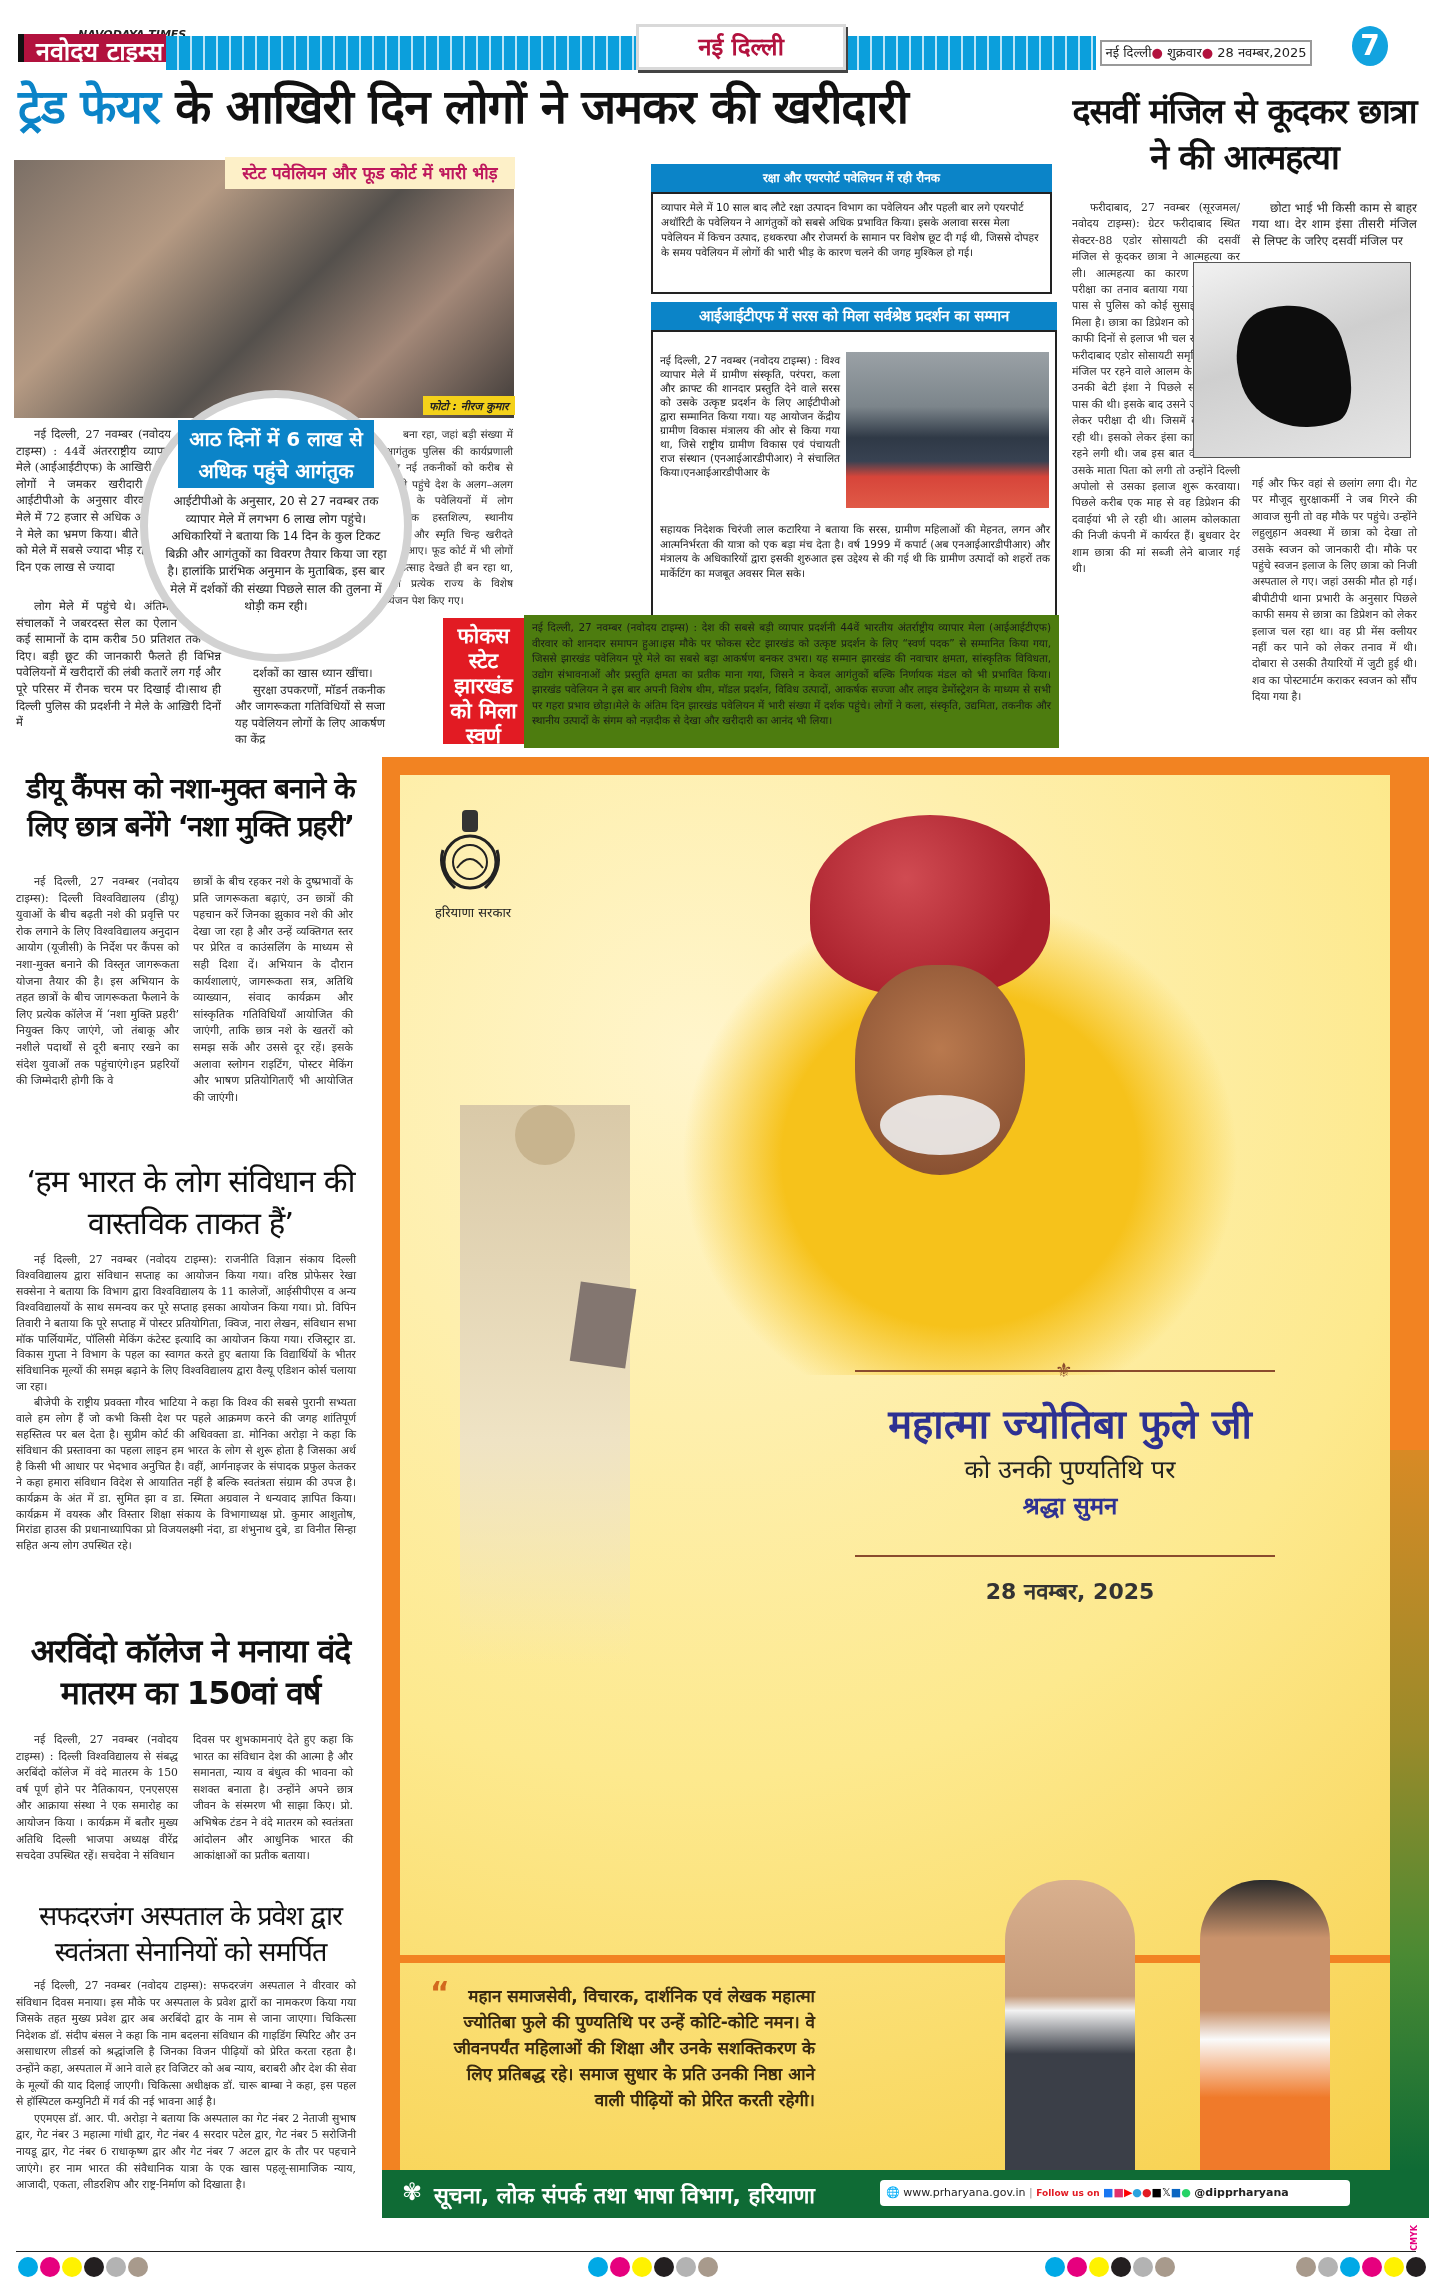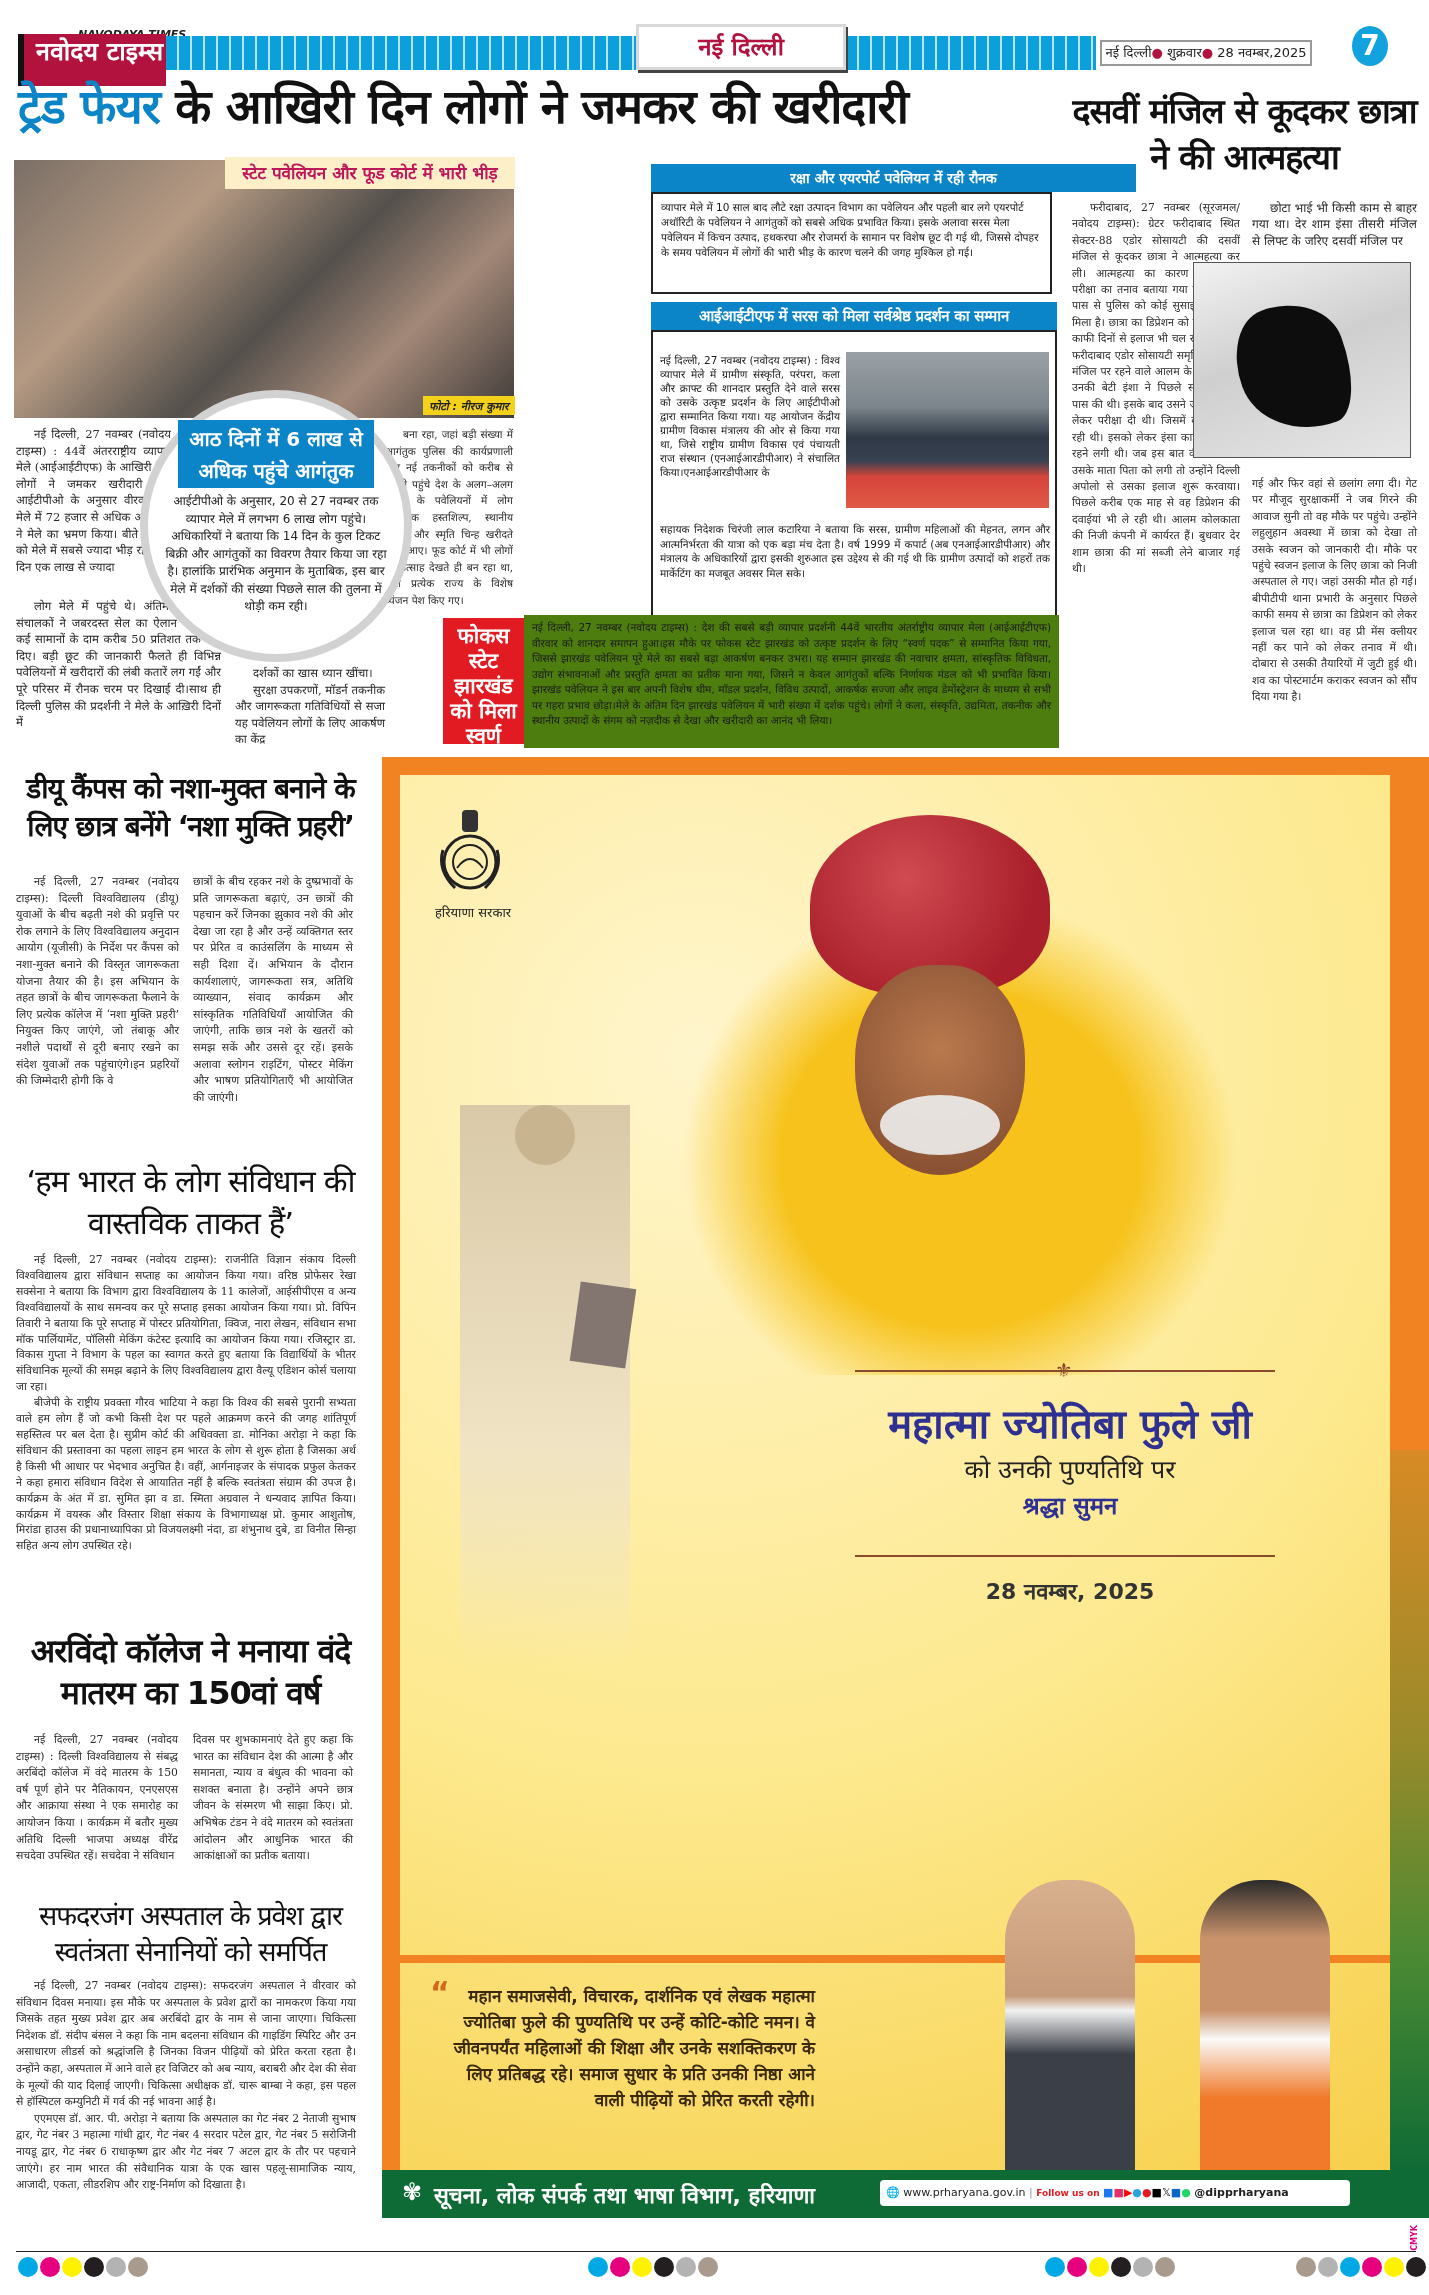--- a/index.html
+++ b/index.html
@@ -4,21 +4,21 @@
 <style>
 *{box-sizing:border-box;margin:0;padding:0}
 html,body{width:1429px;height:2295px;background:#fff;overflow:hidden}
 body{position:relative;font-family:"DejaVu Sans","Liberation Sans",sans-serif;color:#1a1a1a}
 .abs{position:absolute}
 .body-text{font-family:"DejaVu Serif","Liberation Serif",serif;font-size:11.5px;line-height:16.6px;color:#2a2a2a;text-align:justify}
 .body-text p{text-indent:18px}
 .hl{font-family:"DejaVu Sans","Liberation Sans",sans-serif;font-weight:bold;color:#111;line-height:1.05;letter-spacing:-1px}
 
 .brand-en{left:78px;top:28px;font-size:11px;font-weight:bold;font-style:italic;color:#222}
-.brand-box{left:18px;top:34px;width:148px;height:52px;background:#b2123e;color:#fff;font-weight:bold;font-size:25px;line-height:36px;padding-left:12px;border-left:6px solid #111}
+.brand-box{left:18px;top:34px;width:148px;height:28px;background:#b2123e;color:#fff;font-weight:bold;font-size:25px;line-height:36px;padding-left:12px;border-left:6px solid #111}
 .stripe{height:34px;background:repeating-linear-gradient(90deg,#0b9fdc 0 11px,#b9e5f8 11px 13px)}
 .city-tab{left:636px;top:24px;width:210px;height:46px;background:#fff;border:3px solid #d9d9d9;box-shadow:2px 3px 0 #444;color:#b2123e;font-weight:bold;font-size:24px;line-height:40px;text-align:center}
 .date-box{left:1100px;top:40px;width:212px;height:26px;border:2px solid #999;background:#fff;font-size:13px;line-height:22px;text-align:center;color:#222}
 .date-box .dot{color:#b2123e}
 .page-num{left:1352px;top:26px;width:36px;height:40px;border-radius:50%;background:#12a3df;color:#fff;font-size:28px;line-height:40px;text-align:center;font-weight:bold}
 
 .blue-head{background:#0b84c8;color:#fff;font-weight:bold;text-align:center}
 .boxed{border:2px solid #222;background:#fff}
 .red-tag{background:#e21b23;color:#fff;font-weight:bold;text-align:center;font-size:21px;line-height:25px}
 .cream{background:#4d7c0f}
@@ -73,21 +73,21 @@
     <p>सुरक्षा उपकरणों, मॉडर्न तकनीक और जागरूकता गतिविधियों से सजा यह पवेलियन लोगों के लिए आकर्षण का केंद्र</p>
   </div>
 <div class="abs body-text" style="left:385px;top:426px;width:128px;font-size:10.5px">
     <p>बना रहा, जहां बड़ी संख्या में आगंतुक पुलिस की कार्यप्रणाली और नई तकनीकों को करीब से जानने पहुंचे देश के अलग–अलग राज्यों के पवेलियनों में लोग पारंपरिक हस्तशिल्प, स्थानीय उत्पाद और स्मृति चिन्ह खरीदते नजर आए। फूड कोर्ट में भी लोगों का उत्साह देखते ही बन रहा था, जहां प्रत्येक राज्य के विशेष व्यंजन पेश किए गए।</p>
   </div>
 
 <div class="abs" style="left:140px;top:390px;width:272px;height:272px;border-radius:50%;border:8px solid #d2d2d2;background:#fff"></div>
 <div class="abs blue-head" style="left:178px;top:420px;width:196px;height:68px;font-size:20px;line-height:32px;padding-top:3px">आठ दिनों में 6 लाख से अधिक पहुंचे आगंतुक</div>
 <div class="abs" style="left:162px;top:493px;width:228px;font-size:12px;line-height:17.5px;text-align:center;color:#222">आईटीपीओ के अनुसार, 20 से 27 नवम्बर तक व्यापार मेले में लगभग 6 लाख लोग पहुंचे।अधिकारियों ने बताया कि 14 दिन के कुल टिकट बिक्री और आगंतुकों का विवरण तैयार किया जा रहा है। हालांकि प्रारंभिक अनुमान के मुताबिक, इस बार मेले में दर्शकों की संख्या पिछले साल की तुलना में थोड़ी कम रही।</div>
 
-<div class="abs blue-head" style="left:651px;top:164px;width:485px;height:28px;font-size:14px;line-height:28px">रक्षा और एयरपोर्ट पवेलियन में रही रौनक</div>
+<div class="abs blue-head" style="left:651px;top:164px;width:401px;height:28px;font-size:12px;line-height:28px">रक्षा और एयरपोर्ट पवेलियन में रही रौनक</div>
 <div class="abs boxed" style="left:651px;top:192px;width:401px;height:102px;padding:6px 8px;font-size:10.5px;line-height:15px">व्यापार मेले में 10 साल बाद लौटे रक्षा उत्पादन विभाग का पवेलियन और पहली बार लगे एयरपोर्ट अथॉरिटी के पवेलियन ने आगंतुकों को सबसे अधिक प्रभावित किया। इसके अलावा सरस मेला पवेलियन में किचन उत्पाद, हथकरघा और रोजमर्रा के सामान पर विशेष छूट दी गई थी, जिससे दोपहर के समय पवेलियन में लोगों की भारी भीड़ के कारण चलने की जगह मुश्किल हो गई।</div>
 
 <div class="abs blue-head" style="left:651px;top:302px;width:406px;height:28px;font-size:15px;line-height:28px;letter-spacing:-.3px">आईआईटीएफ में सरस को मिला सर्वश्रेष्ठ प्रदर्शन का सम्मान</div>
 <div class="abs boxed" style="left:651px;top:330px;width:406px;height:292px"></div>
 <div class="abs award-photo" style="left:846px;top:352px;width:203px;height:156px"></div>
 <div class="abs" style="left:660px;top:353px;width:180px;font-size:10.5px;line-height:14px;text-align:justify">नई दिल्ली, 27 नवम्बर (नवोदय टाइम्स) : विश्व व्यापार मेले में ग्रामीण संस्कृति, परंपरा, कला और क्राफ्ट की शानदार प्रस्तुति देने वाले सरस को उसके उत्कृष्ट प्रदर्शन के लिए आईटीपीओ द्वारा सम्मानित किया गया। यह आयोजन केंद्रीय ग्रामीण विकास मंत्रालय की ओर से किया गया था, जिसे राष्ट्रीय ग्रामीण विकास एवं पंचायती राज संस्थान (एनआईआरडीपीआर) ने संचालित किया।एनआईआरडीपीआर के</div>
 <div class="abs" style="left:660px;top:522px;width:390px;font-size:10.5px;line-height:14.5px;text-align:justify">सहायक निदेशक चिरंजी लाल कटारिया ने बताया कि सरस, ग्रामीण महिलाओं की मेहनत, लगन और आत्मनिर्भरता की यात्रा को एक बड़ा मंच देता है। वर्ष 1999 में कपार्ट (अब एनआईआरडीपीआर) और मंत्रालय के अधिकारियों द्वारा इसकी शुरुआत इस उद्देश्य से की गई थी कि ग्रामीण उत्पादों को शहरों तक मार्केटिंग का मजबूत अवसर मिल सके।</div>
 
 <div class="abs red-tag" style="left:443px;top:618px;width:81px;height:126px;padding-top:6px">फोकस स्टेट झारखंड को मिला स्वर्ण पदक</div>
 <div class="abs cream" style="left:524px;top:615px;width:535px;height:133px;padding:5px 8px;font-size:10.5px;line-height:15.5px;text-align:justify">नई दिल्ली, 27 नवम्बर (नवोदय टाइम्स) : देश की सबसे बड़ी व्यापार प्रदर्शनी 44वें भारतीय अंतर्राष्ट्रीय व्यापार मेला (आईआईटीएफ) वीरवार को शानदार समापन हुआ।इस मौके पर फोकस स्टेट झारखंड को उत्कृष्ट प्रदर्शन के लिए “स्वर्ण पदक” से सम्मानित किया गया, जिससे झारखंड पवेलियन पूरे मेले का सबसे बड़ा आकर्षण बनकर उभरा। यह सम्मान झारखंड की नवाचार क्षमता, सांस्कृतिक विविधता, उद्योग संभावनाओं और प्रस्तुति क्षमता का प्रतीक माना गया, जिसने न केवल आगंतुकों बल्कि निर्णायक मंडल को भी प्रभावित किया। झारखंड पवेलियन ने इस बार अपनी विशेष थीम, मॉडल प्रदर्शन, विविध उत्पादों, आकर्षक सज्जा और लाइव डेमोंस्ट्रेशन के माध्यम से सभी पर गहरा प्रभाव छोड़ा।मेले के अंतिम दिन झारखंड पवेलियन में भारी संख्या में दर्शक पहुंचे। लोगों ने कला, संस्कृति, उद्यमिता, तकनीक और स्थानीय उत्पादों के संगम को नज़दीक से देखा और खरीदारी का आनंद भी लिया।</div>

